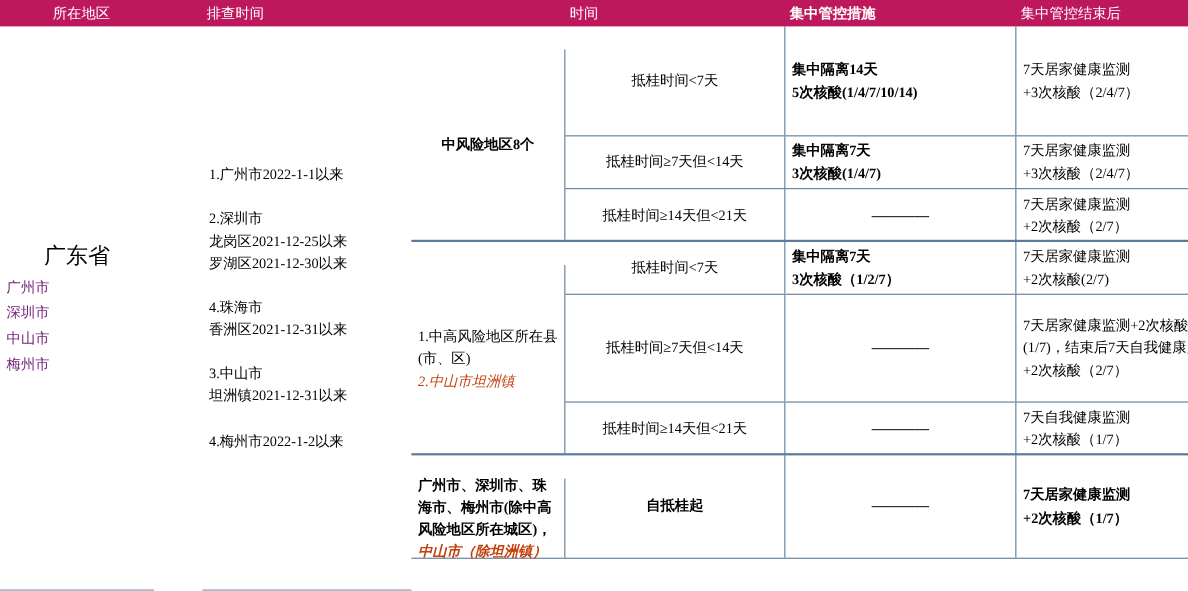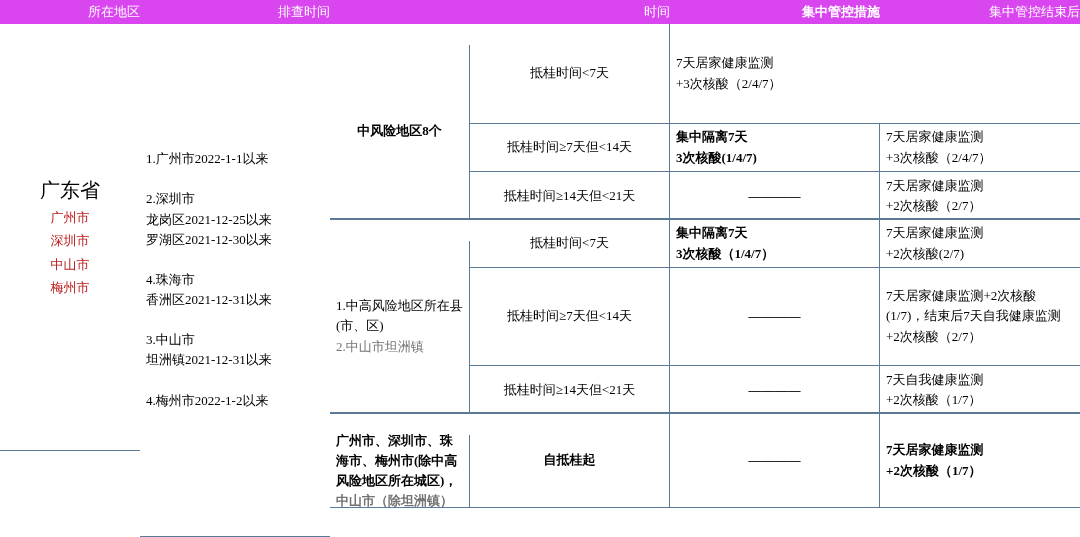--- a/index.html
+++ b/index.html
@@ -6,47 +6,48 @@
   body {
     margin: 0;
     font-family: "SimSun", "宋体", serif;
     font-size: 13px;
     background: #fff;
     color: #000;
   }
   .wrap { width: 1080px; }
   .thead {
     display: flex;
-    background: #d946ef;
+    background: #be185d;
     color: #fff;
     height: 24px;
     line-height: 24px;
-    text-align: right;
+    text-align: left;
     font-size: 13px;
+    padding-left: 48px;
   }
   .thead > div { border-right: 0px solid #43739f; }
   .col-region { width: 140px; flex-shrink:0; }
   .col-time   { width: 190px; flex-shrink:0; }
   .col-area   { width: 140px; flex-shrink:0;margin-top:21px; }
   .col-dur    { width: 200px; flex-shrink:0; }
   .col-measure{ width: 210px; flex-shrink:0;font-weight:bold; }
   .col-after  { width: 200px; flex-shrink:0; }
 
   .body-row { display: flex; }
   .cell {
     padding: 4px 6px;
     line-height: 1.55;
   }
   .border-b { border-bottom: 1px solid #5b7a97; }
   .border-r { border-right: 1px solid #5b7a97; }
   .center-v { display:flex; flex-direction:column; justify-content:center; }
   .center-h { text-align:center; }
   .province-name { font-size: 20px; font-weight: normal; color:#000; }
-  .city-link { color:#b91c1c; font-size:13px; line-height:1.8; display:block; text-align:center; }
-  .red { color:#737373; }
+  .city-link { color:#701a75; font-size:13px; line-height:1.8; display:block; text-align:left; }
+  .red { color:#c2410c;font-style:italic; }
   .mrow { display:flex; }
   .mrow > div { }
   .sep-strong { border-bottom: 2px solid #5b7a97; }
   .bold { font-weight:bold; }
 </style>
 </head>
 <body>
 
 <div class="wrap">
 
@@ -54,29 +55,29 @@
     <div class="col-region">所在地区</div>
     <div class="col-time">排查时间</div>
     <div class="col-area">地区</div>
     <div class="col-dur">时间</div>
     <div class="col-measure">集中管控措施</div>
     <div class="col-after">集中管控结束后</div>
   </div>
 
   <div class="body-row">
 
-    <div class="col-region cell center-v center-h border-b" style="height:427px;">
+    <div class="col-region cell center-v center-h border-b" style="height:513px;">
       <span class="province-name">广东省</span>
       <span class="city-link">广州市</span>
       <span class="city-link">深圳市</span>
       <span class="city-link">中山市</span>
       <span class="city-link">梅州市</span>
     </div>
 
-    <div class="col-time cell center-v border-b" style="height:513px;">
+    <div class="col-time cell center-v border-b" style="height:513px;margin-left:44px;">
       <div>1.广州市2022-1-1以来</div>
         <br>
       <div>2.深圳市</div>
       <div>龙岗区2021-12-25以来</div>
       <div>罗湖区2021-12-30以来</div>
         <br>
       <div>4.珠海市</div>
       <div>香洲区2021-12-31以来</div>
         <br>
       <div>3.中山市</div>
@@ -86,20 +87,24 @@
     </div>
 
     <div style="flex:1;">
 
       <div class="mrow sep-strong" style="height:196px;">
         <div class="col-area cell center-v center-h border-r bold">中风险地区8个</div>
         <div style="flex:1;">
 
           <div class="mrow border-b" style="height:100px;">
             <div class="col-dur cell center-v center-h border-r">抵桂时间&lt;7天</div>
+            <div class="col-measure cell center-v border-r">
+              <div>集中隔离14天</div>
+              <div>5次核酸(1/4/7/10/14)</div>
+            </div>
             <div class="col-after cell center-v">
               <div>7天居家健康监测</div>
               <div>+3次核酸（2/4/7）</div>
             </div>
           </div>
 
           <div class="mrow border-b" style="height:48px;">
             <div class="col-dur cell center-v center-h border-r">抵桂时间≥7天但&lt;14天</div>
             <div class="col-measure cell center-v border-r">
               <div>集中隔离7天</div>
@@ -126,21 +131,21 @@
         <div class="col-area cell center-v border-r">
           <div>1.中高风险地区所在县(市、区)</div>
           <div class="red">2.中山市坦洲镇</div>
         </div>
         <div style="flex:1;">
 
           <div class="mrow border-b" style="height:48px;">
             <div class="col-dur cell center-v center-h border-r">抵桂时间&lt;7天</div>
             <div class="col-measure cell center-v border-r">
               <div>集中隔离7天</div>
-              <div>3次核酸（1/4/7）</div>
+              <div>3次核酸（1/2/7）</div>
             </div>
             <div class="col-after cell center-v">
               <div>7天居家健康监测</div>
               <div>+2次核酸(2/7)</div>
             </div>
           </div>
 
           <div class="mrow border-b" style="height:98px;">
             <div class="col-dur cell center-v center-h border-r">抵桂时间≥7天但&lt;14天</div>
             <div class="col-measure cell center-v center-h border-r">————</div>

